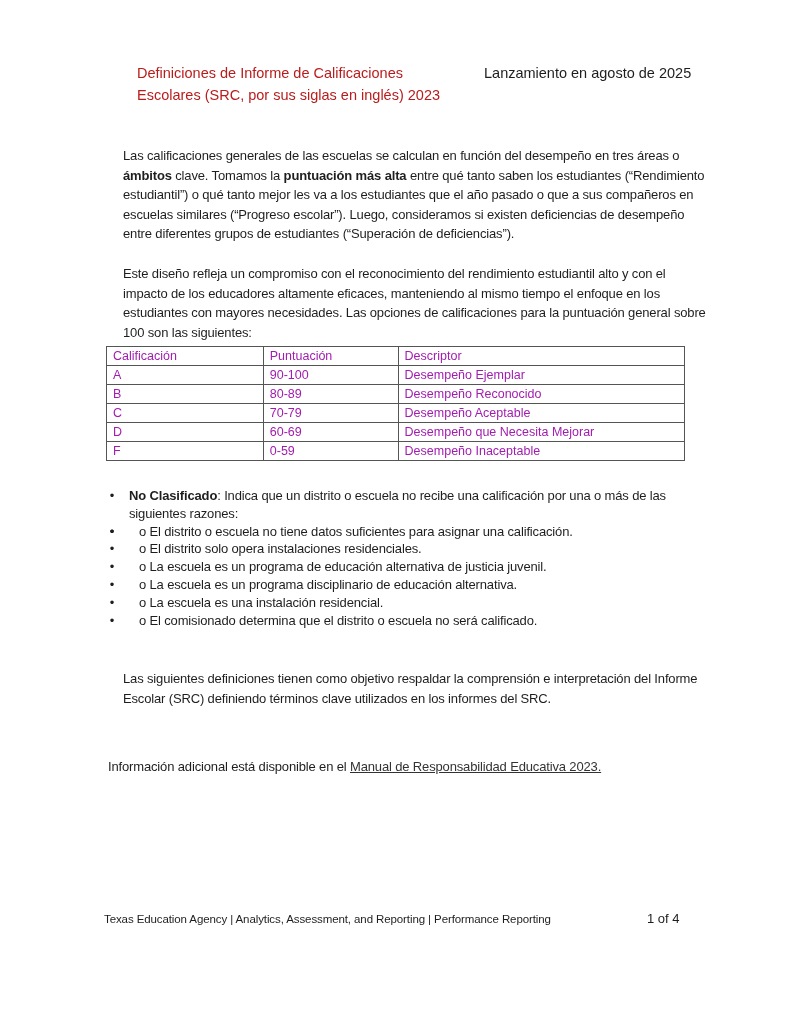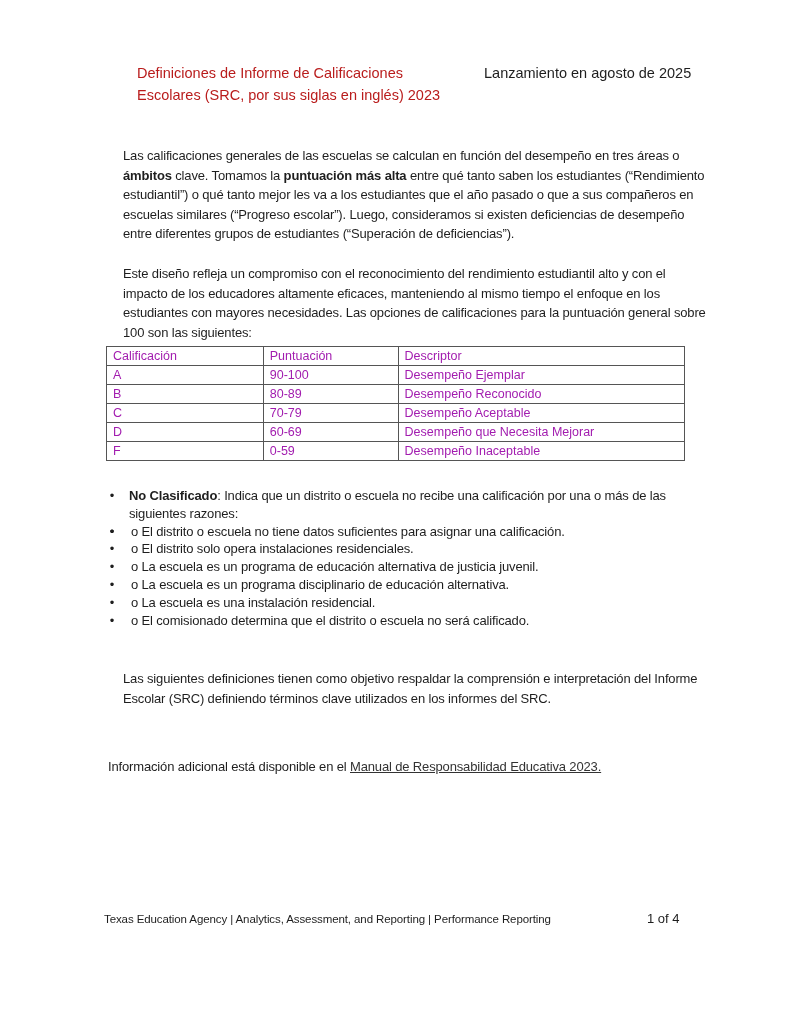--- a/index.html
+++ b/index.html
@@ -40,21 +40,21 @@
     ul.reasons {
       position: absolute; left: 107px; top: 487px; width: 590px;
       margin: 0; padding: 0; list-style: none;
       font-size: 13px; line-height: 17.8px; color: #1e1e1e; letter-spacing: -0.15px;
     }
     ul.reasons li { position: relative; padding-left: 22px; }
     ul.reasons li .bullet {
       position: absolute; left: 0; top: 0; width: 10px; text-align: center; font-size: 13px;
     }
     ul.reasons li.sub .txt { display: inline-block; }
-    ul.reasons li.sub.ind .txt { padding-left: 2px; }
+    ul.reasons li.sub.ind .txt { padding-left: 2px; margin-left: 8px; }
     #p3 { top: 669px; }
     .info {
       position: absolute; left: 108px; top: 757px;
       font-size: 13px; line-height: 19px; color: #1e1e1e; letter-spacing: -0.15px;
     }
     .info a { color: #333; text-decoration: underline; }
     .footer {
       position: absolute; left: 104px; top: 911px; width: 580px;
       font-size: 11.5px; line-height: 16px; color: #1e1e1e; letter-spacing: -0.1px;
     }

